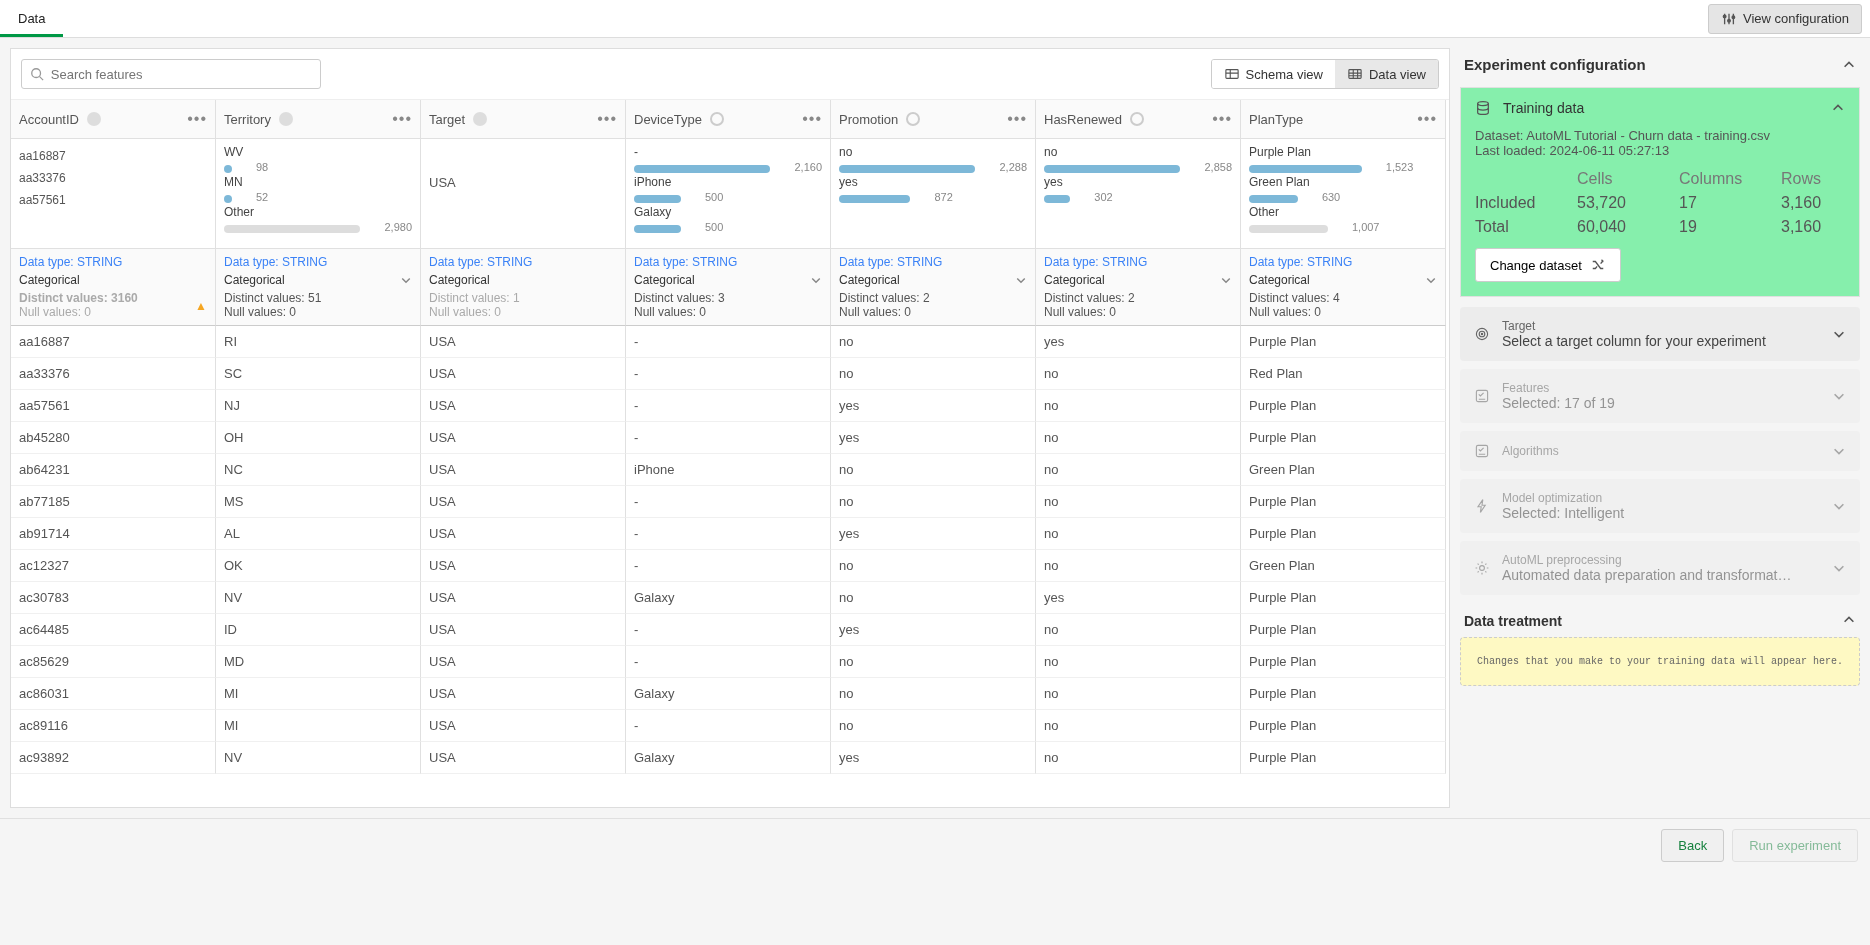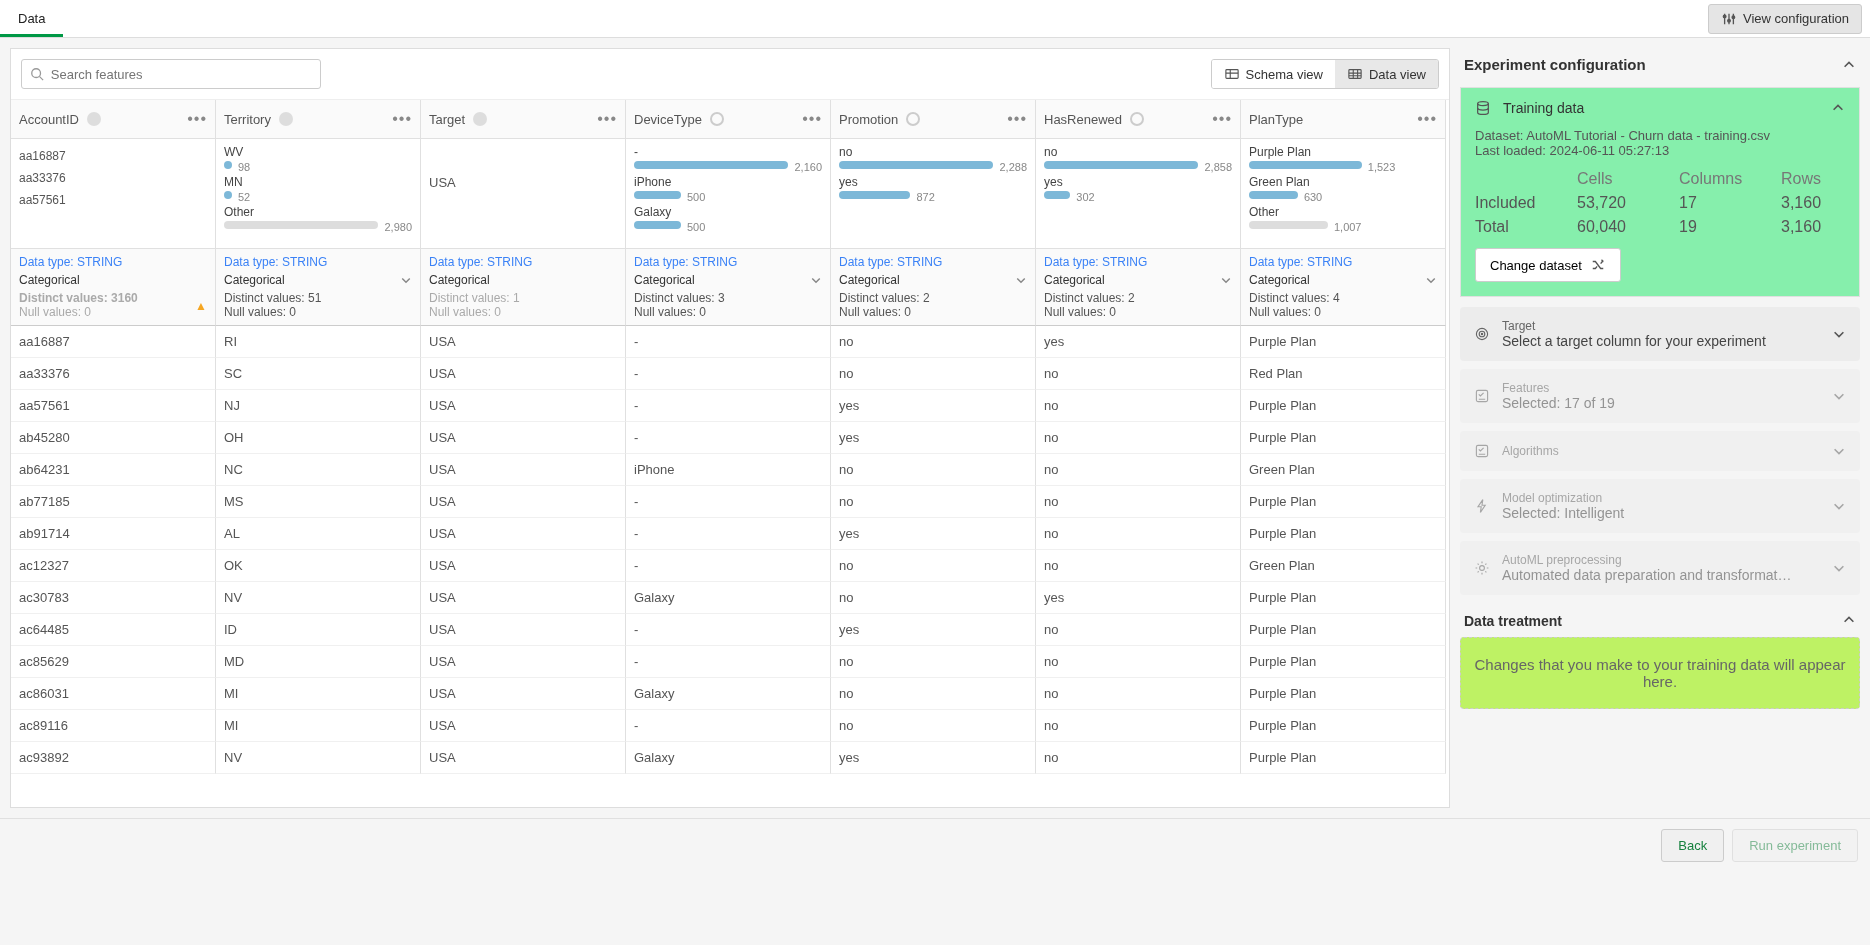--- a/index.html
+++ b/index.html
@@ -30,21 +30,21 @@
 
 .grid-wrap { flex: 1; overflow: auto; }
 .grid { display: grid; grid-template-columns: 205px 205px 205px 205px 205px 205px 205px; min-width: 1435px; }
 .col-header { border-right: 1px solid #e0e0e0; border-bottom: 1px solid #e0e0e0; padding: 10px 8px; display: flex; align-items: center; justify-content: space-between; font-weight: 500; color: #555; background: #fafafa; }
 .col-header .ch-left { display: flex; align-items: center; gap: 8px; }
 .status-dot { width: 14px; height: 14px; border-radius: 50%; background: #ddd; }
 .status-ring { width: 14px; height: 14px; border-radius: 50%; border: 2px solid #ccc; }
 .kebab { color: #888; cursor: pointer; font-size: 16px; letter-spacing: 1px; }
 
 .dist-cell { border-right: 1px solid #e0e0e0; border-bottom: 1px solid #e0e0e0; padding: 6px 8px; background: #fff; font-size: 12px; color: #555; height: 110px; overflow: hidden; }
-.dist-row { display: flex; align-items: flex-start; gap: 6px; margin: 2px 0; }
+.dist-row { display: flex; align-items: flex-end; gap: 24px; margin: 2px 0; }
 .dist-label { color: #444; display:block; margin-bottom:2px;}
 .bar { height: 8px; background: #7db8d8; border-radius: 4px; }
 .bar.grey { background: #ddd; }
 .dist-count { color: #888; font-size: 11px; }
 .dotb { width: 8px; height: 8px; border-radius: 50%; background: #7db8d8; display: inline-block; }
 
 .meta-cell { border-right: 1px solid #e0e0e0; border-bottom: 1px solid #ccc; padding: 6px 8px; background: #fafafa; font-size: 12px; color: #555; position: relative; }
 .meta-cell .row1 { margin-bottom: 4px; color: #3b82f6; }
 .meta-cell .row2 { display: flex; justify-content: space-between; align-items: center; margin-bottom: 4px; }
 .meta-cell select, .meta-cell .sel { border: none; background: transparent; font-size: 12px; color: #333; }
@@ -65,21 +65,21 @@
 .stats-table .th { color: #777; font-weight: normal; }
 .btn-outline { display: inline-flex; align-items: center; gap: 8px; padding: 8px 14px; border: 1px solid #ccc; border-radius: 3px; background: #fff; cursor: pointer; font-size: 13px; }
 
 .rp-section { background: #ececec; border-radius: 4px; padding: 12px 14px; margin-bottom: 8px; display: flex; align-items: center; justify-content: space-between; }
 .rp-section.disabled { opacity: 0.55; }
 .rp-section .sl { display: flex; align-items: center; gap: 12px; }
 .rp-section .sl .txt .t1 { font-size: 12px; color: #666; }
 .rp-section .sl .txt .t2 { font-size: 14px; color: #444; }
 
 .dt-header { font-size: 14px; font-weight: 600; padding: 10px 4px 8px; display: flex; justify-content: space-between; }
-.dt-box { border: 1px dashed #ccc; border-radius: 4px; padding: 18px 12px; text-align: center; color: #666; font-size: 15px; background: #bef264; }
+.dt-box { border: 1px dashed #ccc; border-radius: 4px; padding: 18px 12px; text-align: center; color: #666; font-size: 10px; background: #fef9c3; font-family: Liberation Mono, monospace; }
 
 
 .footer { display: flex; justify-content: flex-end; gap: 8px; padding: 10px 12px; background: #f5f5f5; border-top: 1px solid #e0e0e0; }
 .btn-ghost { padding: 8px 16px; border: 1px solid #ccc; background: #f0f0f0; border-radius: 3px; font-size: 13px; cursor: pointer; color: #15803d; }
 .btn-ghost:disabled { opacity: 0.5; cursor: not-allowed; }
 
 .icon { width: 16px; height: 16px; display: inline-flex; align-items: center; justify-content: center; }
 svg { display: block; }
 </style>
 </head>

